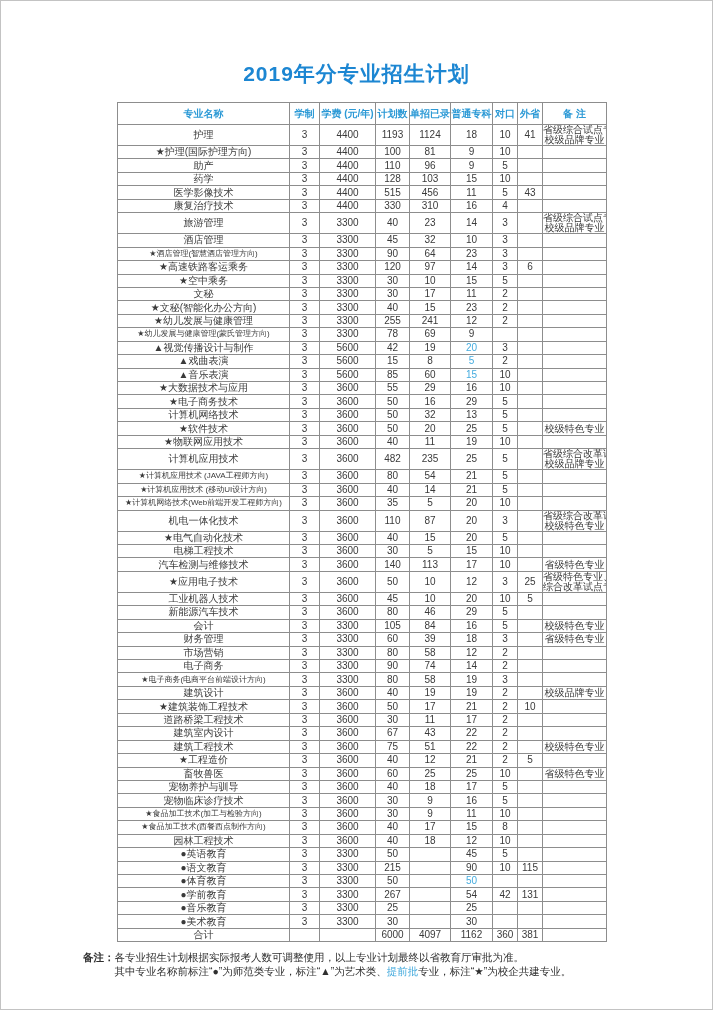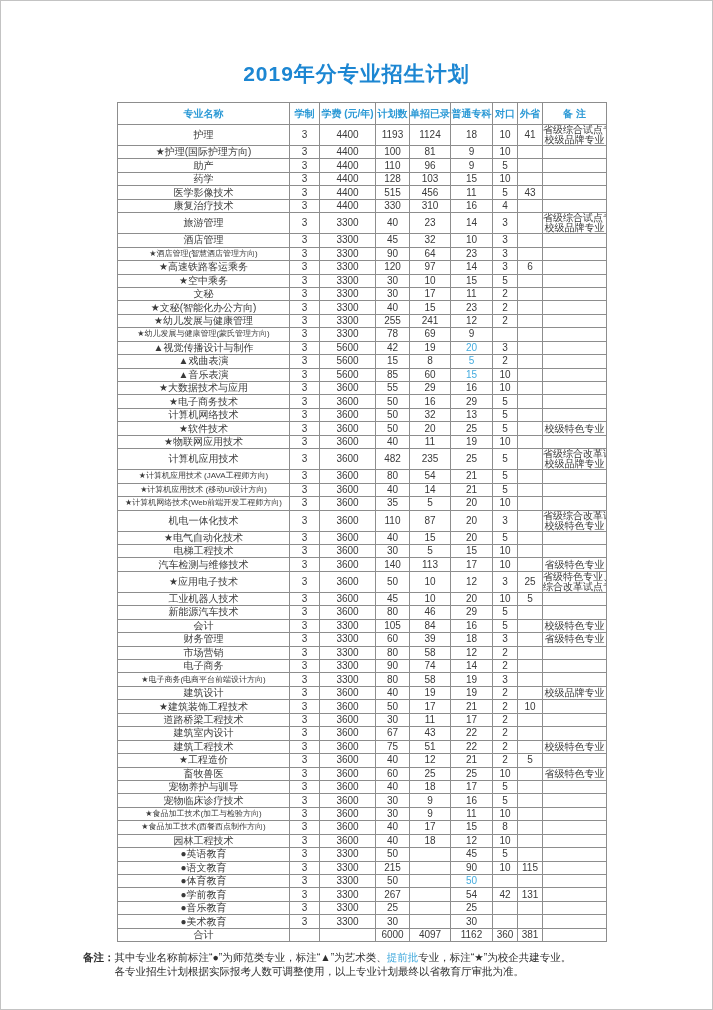--- a/index.html
+++ b/index.html
@@ -734,18 +734,18 @@
           <td>360</td>
           <td>381</td>
           <td></td>
         </tr>
       </tbody>
   </table>
 
   <div class="footnote">
     <span class="fn-label">备注：</span>
     <div class="fn-lines">
+      <div>各专业招生计划根据实际报考人数可调整使用，以上专业计划最终以省教育厅审批为准。</div>
       <div><span>其中专业名称前标注“●”为师范类专业，标注“▲”为艺术类、</span><span class="fn-highlight">提前批</span><span>专业，标注“★”为校企共建专业。</span></div>
-      <div>各专业招生计划根据实际报考人数可调整使用，以上专业计划最终以省教育厅审批为准。</div>
     </div>
   </div>
 
 </div>
 
 </body></html>

